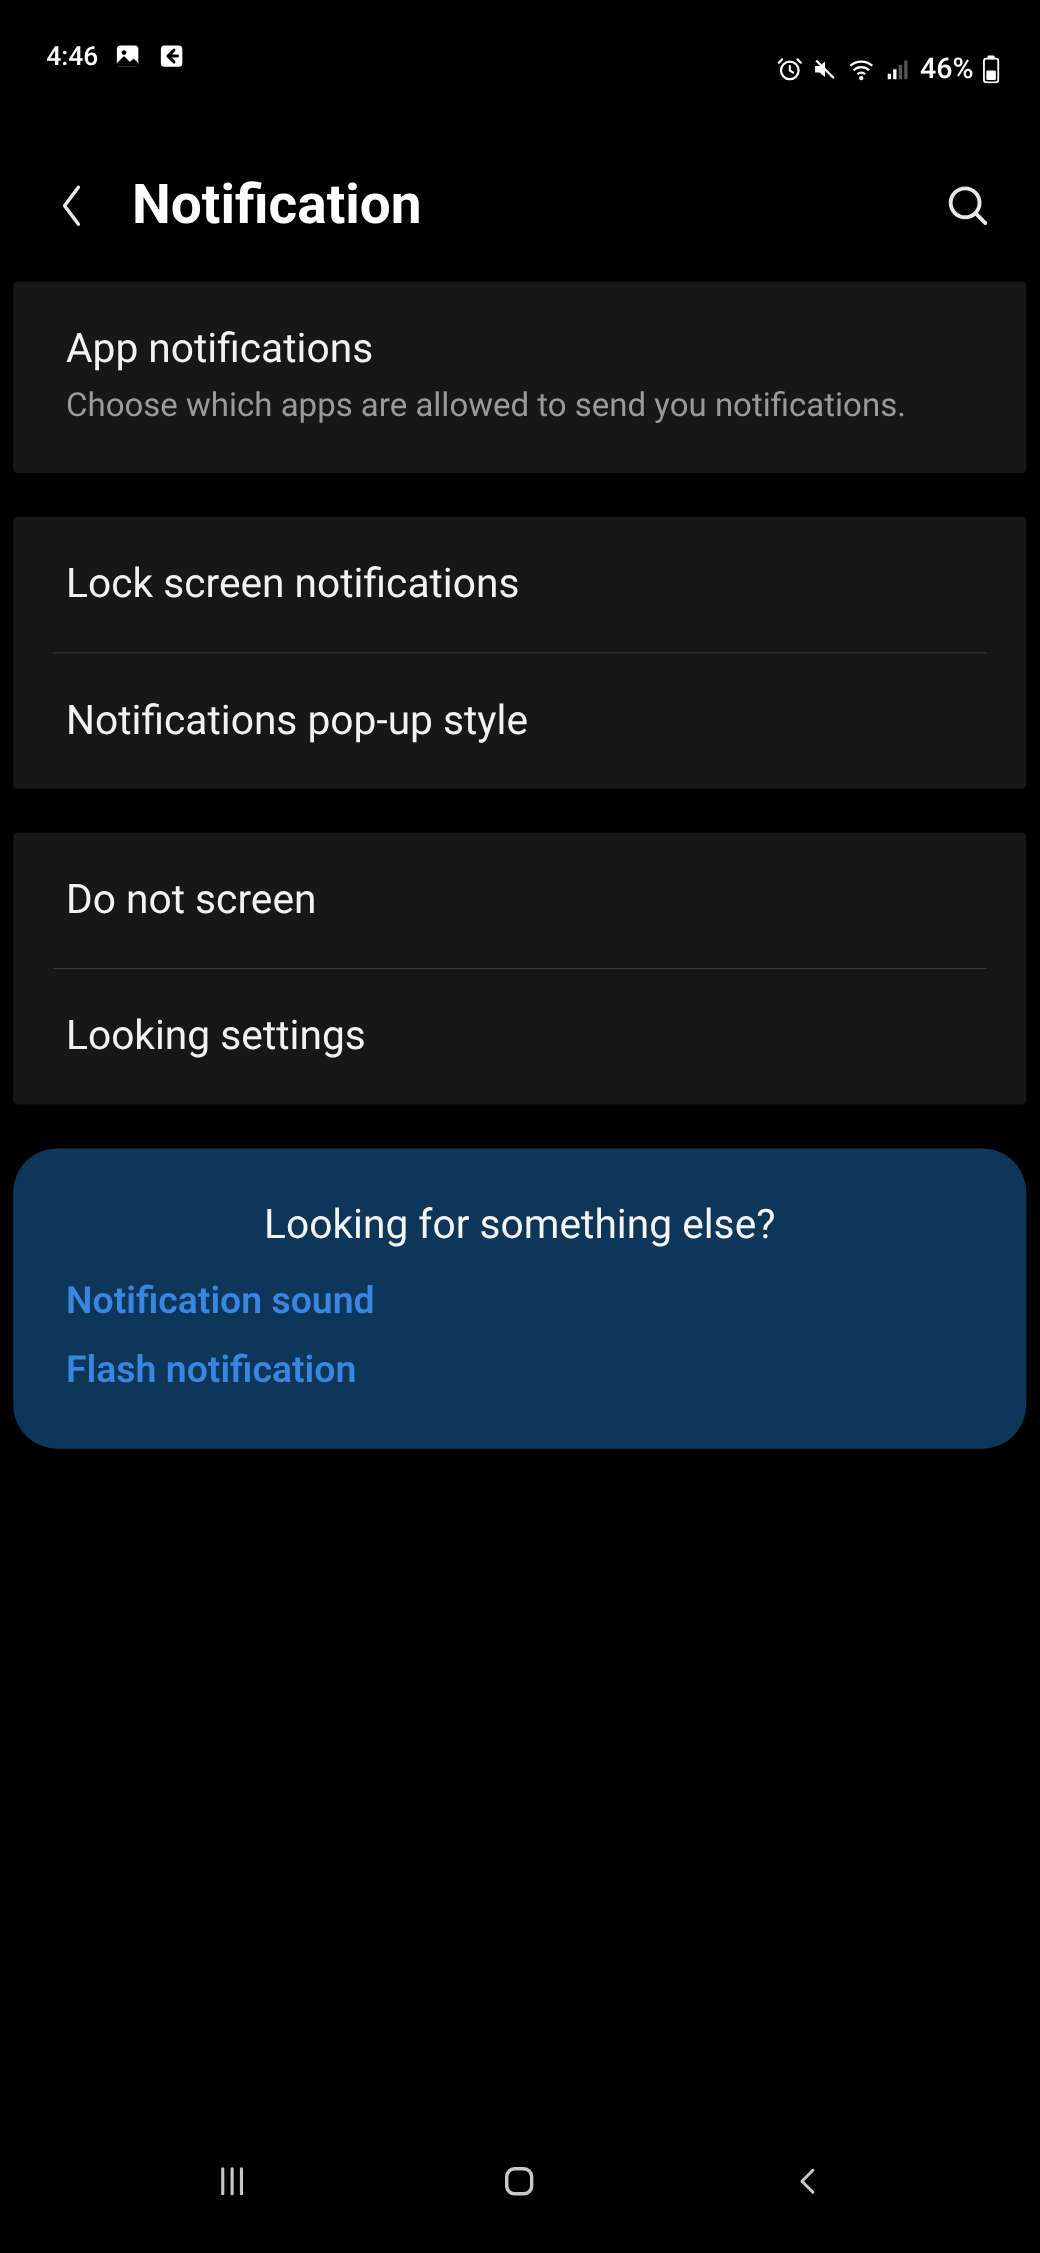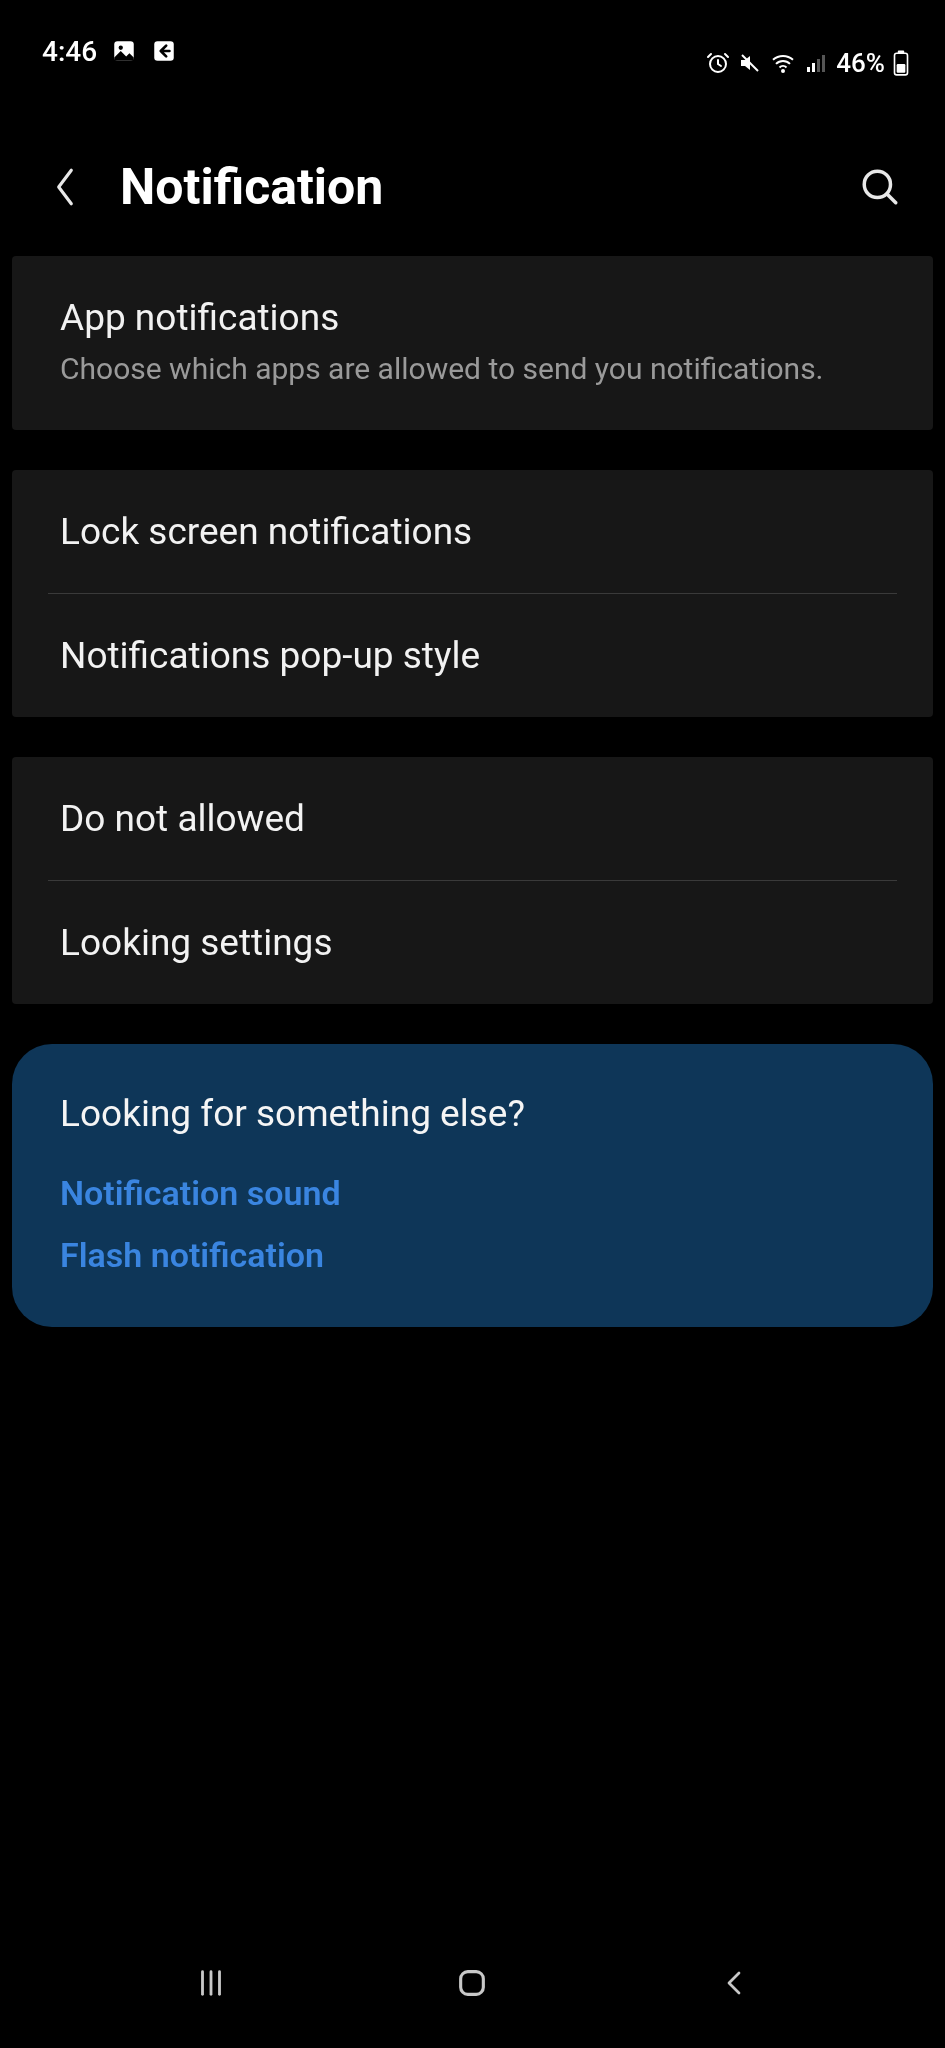--- a/index.html
+++ b/index.html
@@ -26,21 +26,21 @@
     display: flex;
     align-items: center;
     gap: 14px;
   }
   .status-right {
     display: flex;
     align-items: center;
     gap: 8px;
     margin-top: 24px;
   }
-  .status-time { font-size: 28px; }
+  .status-time { font-size: 24px; }
   .status-icon {
     display: inline-flex;
     align-items: center;
     justify-content: center;
   }
 
   
   .header {
     display: flex;
     align-items: center;
@@ -105,21 +105,22 @@
 
   .suggest-card {
     background: #0e3658;
     border-radius: 40px;
     padding: 48px 48px 52px 48px;
   }
   .suggest-title {
     font-size: 37px;
     font-weight: 400;
     color: #f5f5f5;
-    margin-bottom: 38px;
+    margin-bottom: 28px;
+    text-align: center;
   }
   .suggest-link {
     font-size: 34px;
     font-weight: 600;
     color: #3a85e0;
     margin-top: 22px;
     cursor: pointer;
     display: block;
   }
   .suggest-link:first-of-type { margin-top: 0; }
@@ -237,21 +238,21 @@
       <div class="card-item-title">Lock screen notifications</div>
     </div>
     <div class="divider"></div>
     <div class="card-item">
       <div class="card-item-title">Notifications pop-up style</div>
     </div>
   </div>
 
   <div class="card">
     <div class="card-item">
-      <div class="card-item-title">Do not allowed</div>
+      <div class="card-item-title">Do not screen</div>
     </div>
     <div class="divider"></div>
     <div class="card-item">
       <div class="card-item-title">Looking settings</div>
     </div>
   </div>
 
   <div class="suggest-card">
     <div class="suggest-title">Looking for something else?</div>
     <span class="suggest-link">Notification sound</span>

